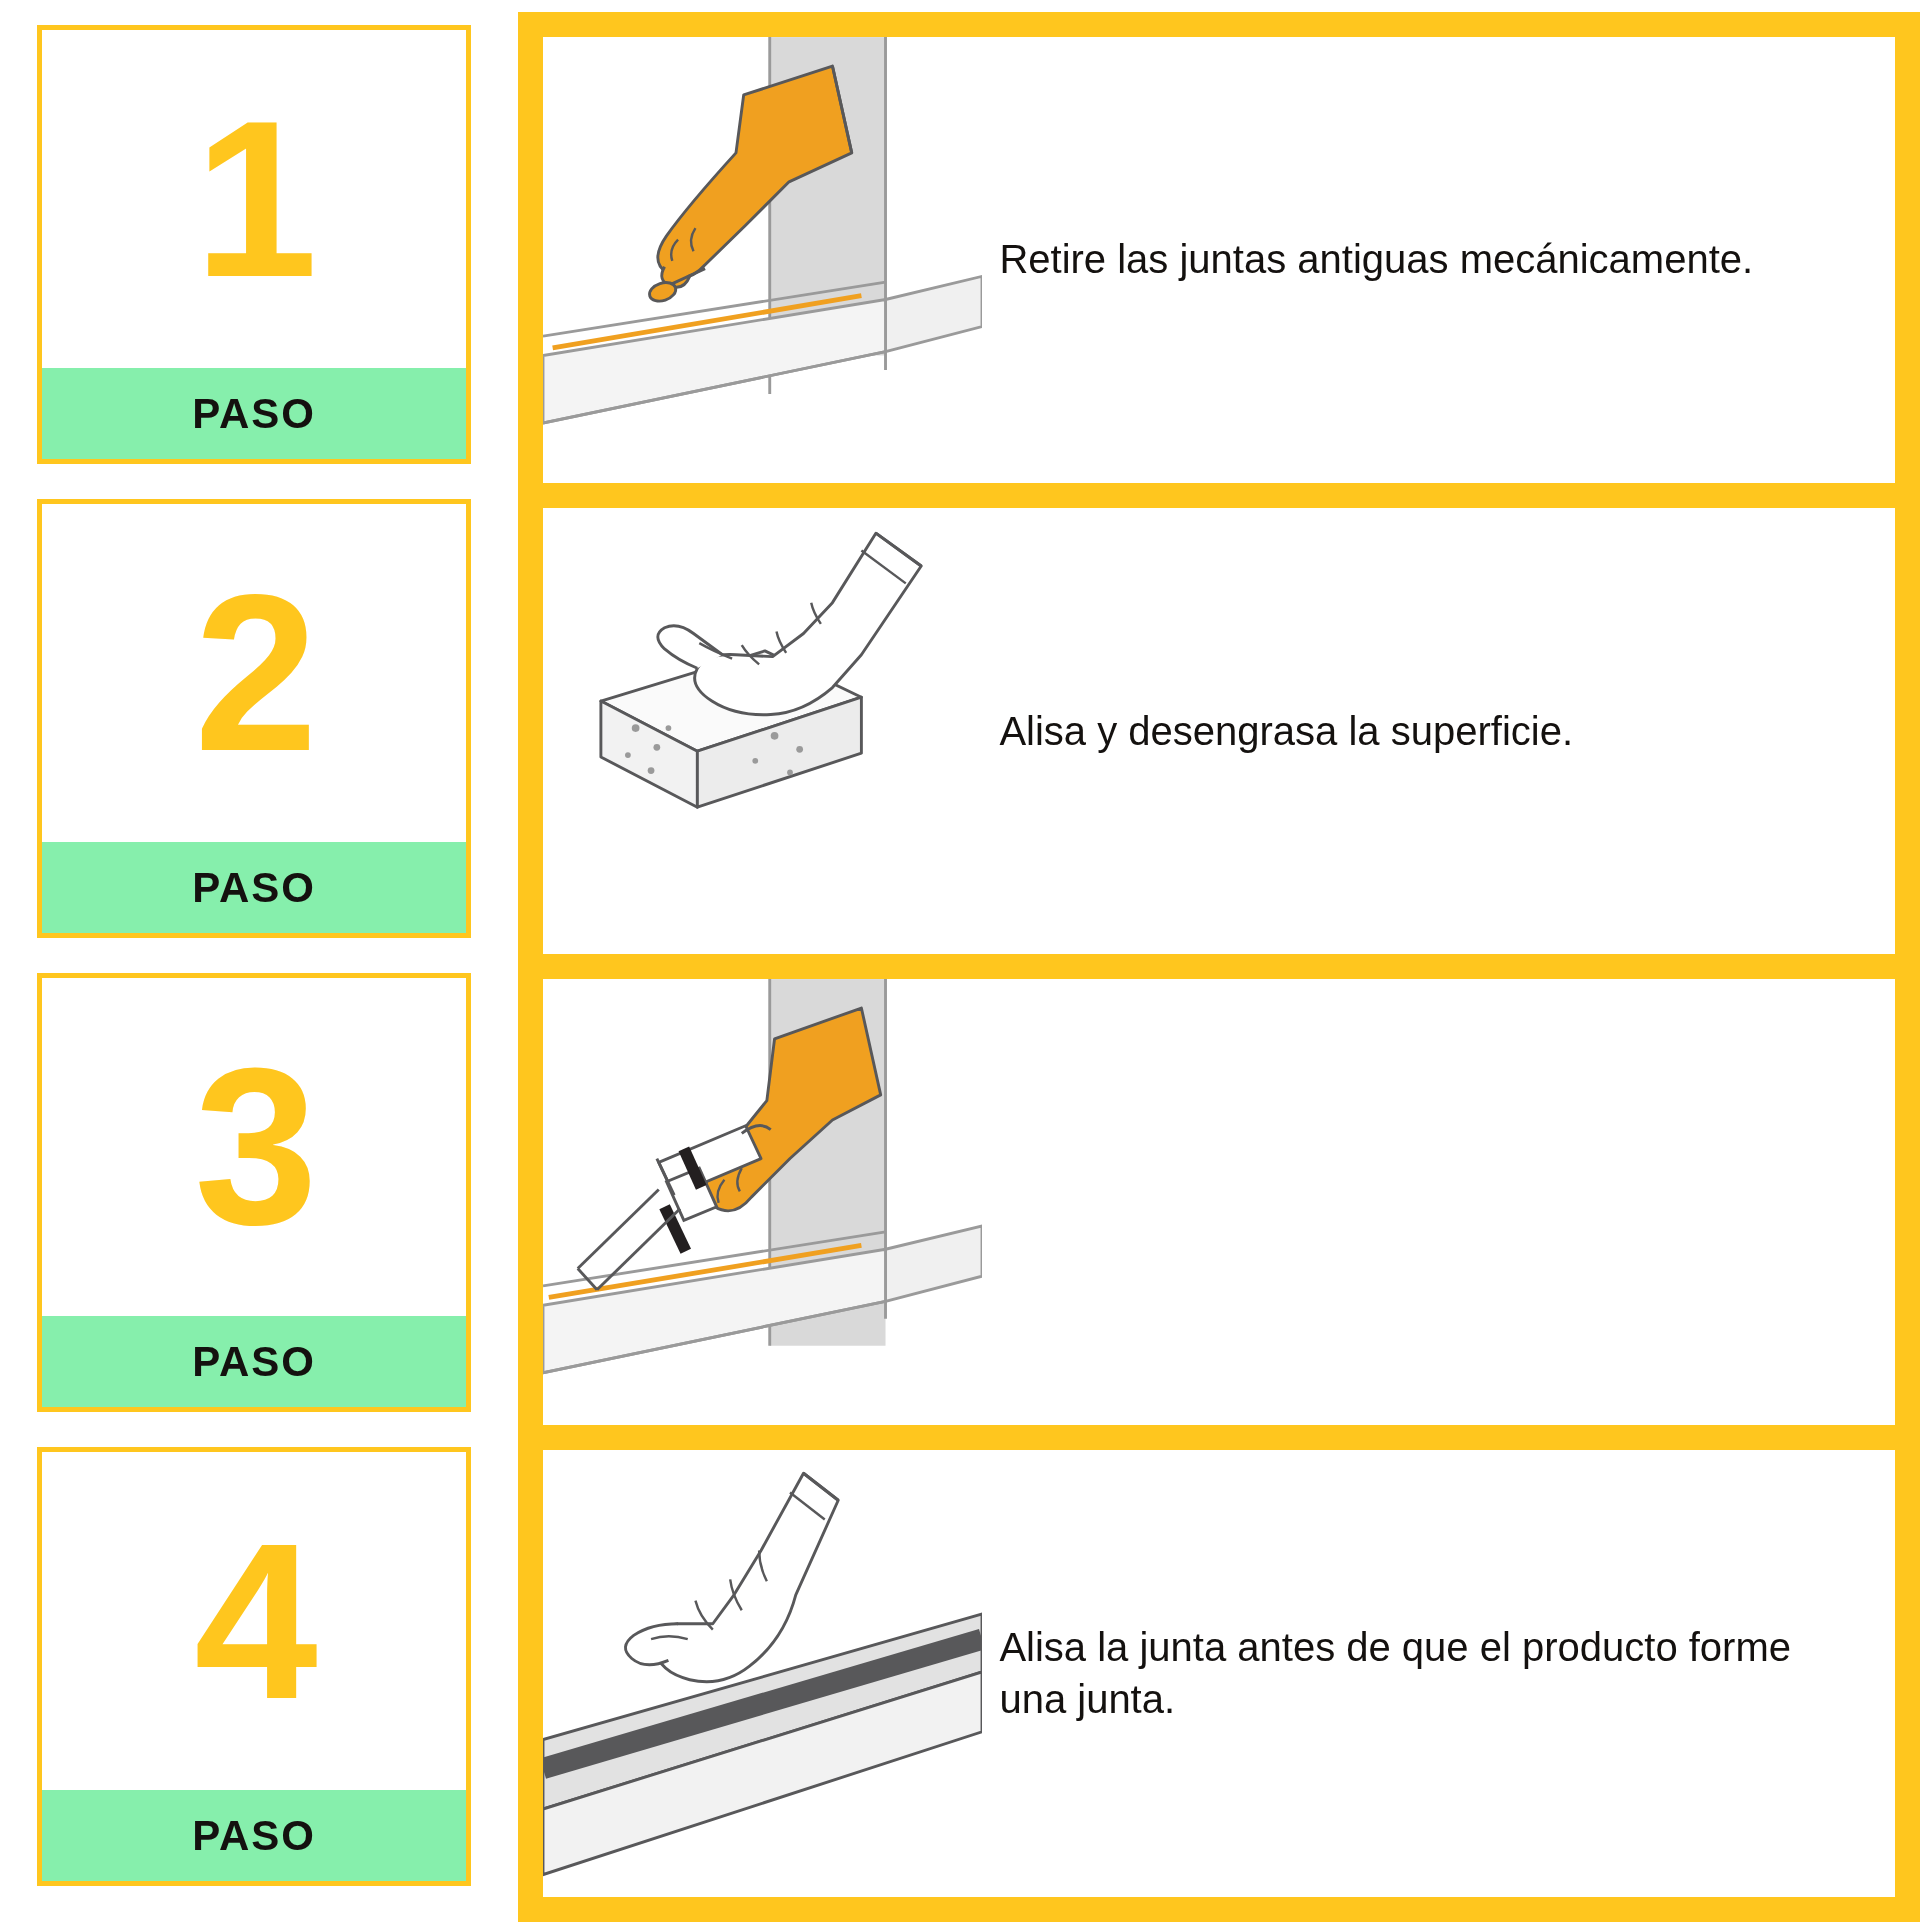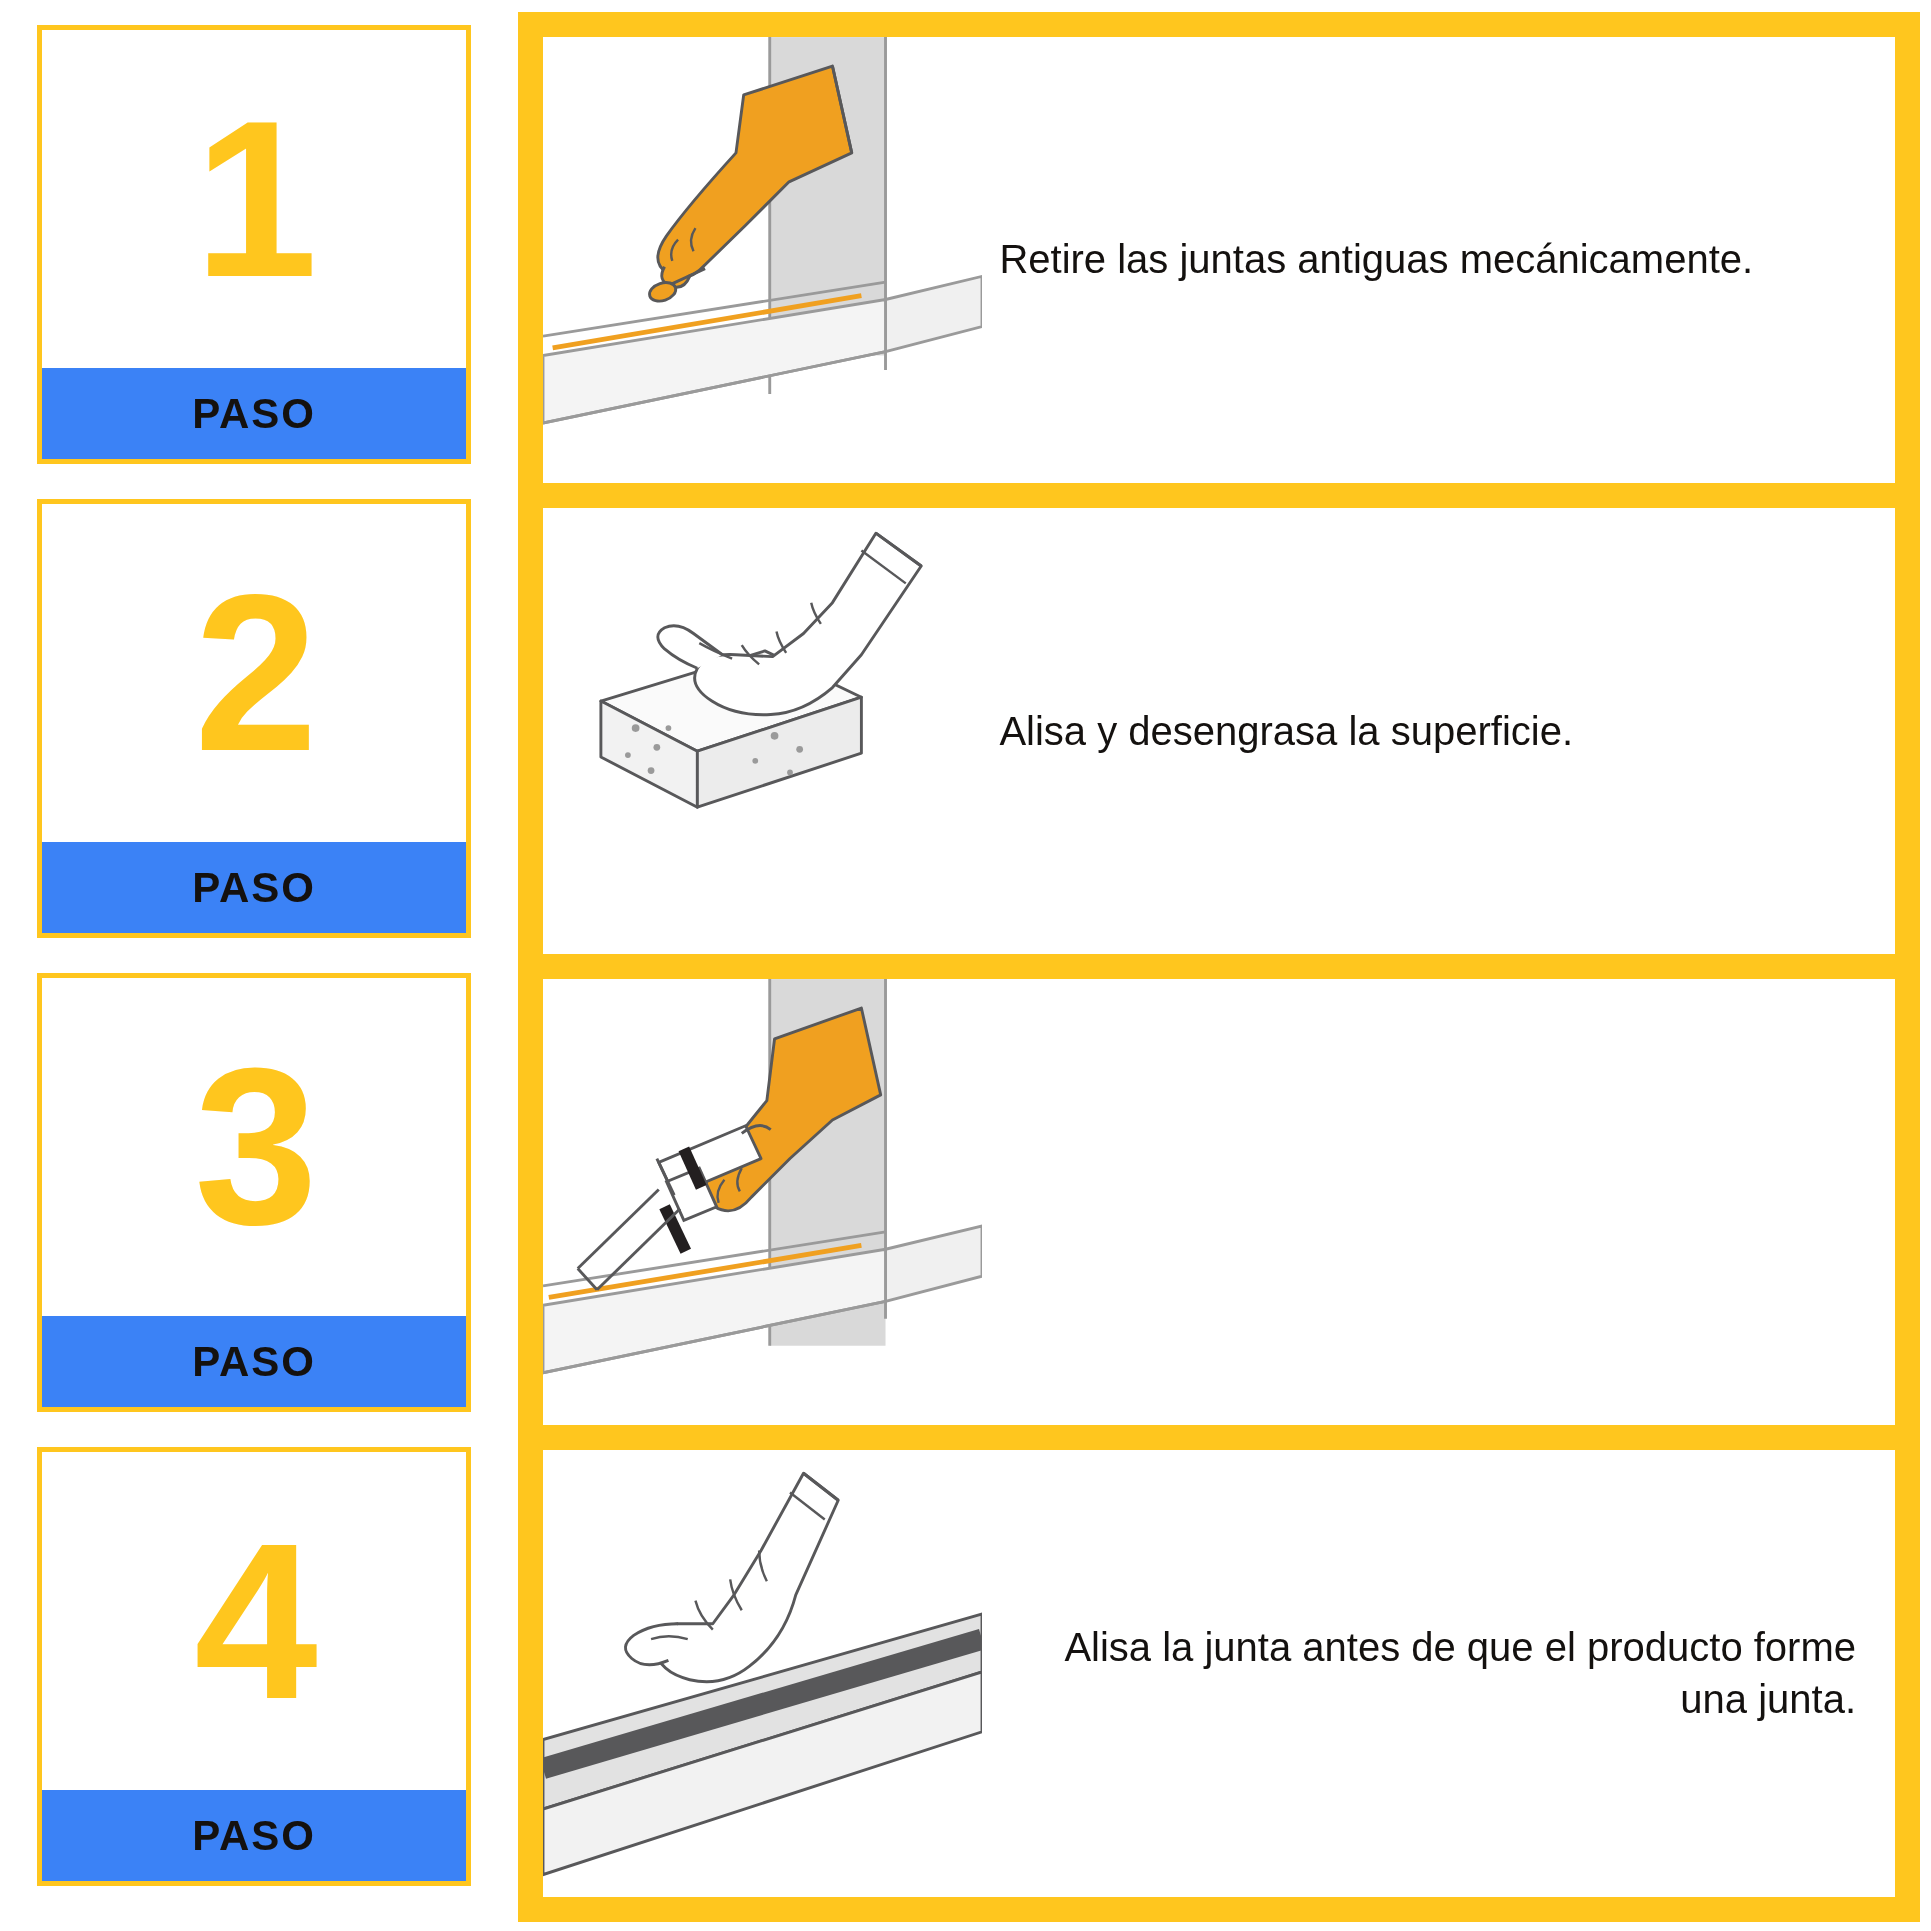--- a/index.html
+++ b/index.html
@@ -55,21 +55,21 @@
     color: #FFC61E;
     font-size: 222px;
     font-weight: bold;
     line-height: 1;
     letter-spacing: -3.9px;
     user-select: none;
   }
 
   .step-label-bar {
     height: 91px;
-    background: #3b82f6;
+    background: #86efac;
     color: #14110f;
     display: flex;
     align-items: center;
     justify-content: center;
     font-size: 42px;
     font-weight: bold;
     letter-spacing: 1.9px;
   }
 
   
@@ -78,21 +78,20 @@
     left: 518px;
     top: 11.6px;
     width: 1402px;
     height: 1910px;
     background: #FFC61E;
     box-sizing: border-box;
     padding: 25px 25px 25px 25px;
     display: flex;
     flex-direction: column;
     gap: 25px;
-    text-align: right;
   }
 
   .row {
     background: #ffffff;
     flex: 1 1 0;
     display: flex;
     align-items: stretch;
     overflow: hidden;
     position: relative;
   }

